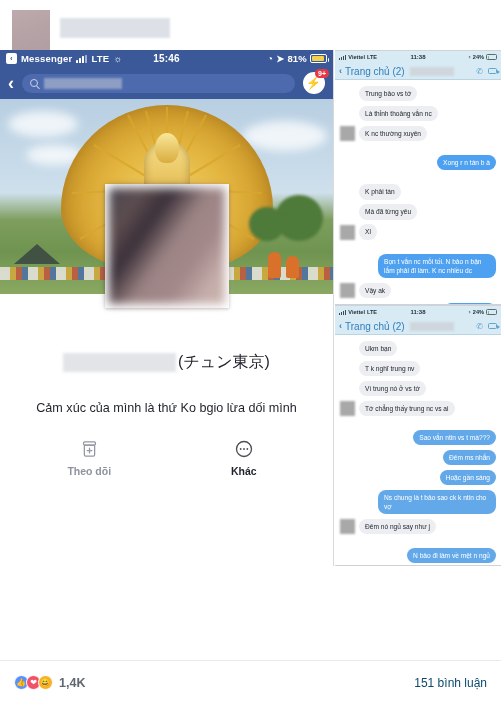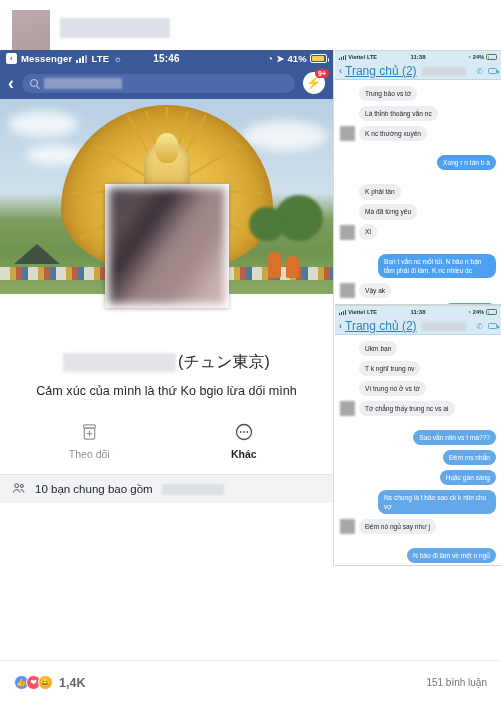--- a/index.html
+++ b/index.html
@@ -141,30 +141,30 @@
     filter: blur(5px);
   }
 
   
   .prof-name-row{
     margin-top: 58px; text-align:center;
     font-size:16px; color:#1d2129; display:flex; justify-content:center; align-items:center; gap:2px;
   }
   .prof-name-redact{width:113px;height:19px;background:#e2e4e7;filter:blur(1.4px);}
   .prof-sub{
-    text-align:center;font-size:12.6px;color:#1d2129;margin-top:11px;
+    text-align:center;font-size:12.6px;color:#1d2129;margin-top:28px;
   }
   .prof-actions{
     display:flex;justify-content:space-around;align-items:flex-end;
     margin-top:22px;padding:0 12px;
   }
   .pa{display:flex;flex-direction:column;align-items:center;gap:6px;width:72px;}
   .pa .ic{height:22px;display:flex;align-items:flex-end;justify-content:center;color:#4b4f56;}
   .pa .lb{font-size:10.5px;font-weight:bold;color:#1d2129;}
-  .pa.dim .lb{color:#8d949e;font-weight:normal;}
+  .pa.dim .lb{color:#8d949e;font-weight:bold;}
   .pa.dim .ic{color:#9197a3;}
   .mutual{
     margin-top:14px;border-top:1px solid #e3e5e9;background:#f2f3f5;
     padding:7px 12px; display:flex;align-items:center;gap:9px;
     font-size:11.5px;color:#1d2129;
   }
   .mutual .mr{display:inline-block;width:62px;height:11px;background:#dcdfe4;filter:blur(1.2px);vertical-align:-1px;}
 
   
   .right-col{position:absolute;left:335px;top:0;width:166px;height:516px;background:#fff;}
@@ -181,21 +181,21 @@
   .bars2 i:nth-child(3){height:4px;}.bars2 i:nth-child(4){height:5px;}
   .st2-time{position:absolute;left:0;right:0;text-align:center;font-size:6px;font-weight:bold;}
   .st2-right{margin-left:auto;display:flex;align-items:center;gap:2px;}
   .battery2{width:11px;height:6px;border:.8px solid #5b6b73;border-radius:1.5px;padding:.5px;}
   .battery2 i{display:block;height:100%;width:24%;background:#7cc47c;}
   .chat-head{
     height:17px;background:#d8eaf4;display:flex;align-items:center;padding:0 4px;gap:3px;
     border-bottom:1px solid #b9d4e2;
   }
   .ch-back{color:#2f7fbf;font-size:9px;font-weight:bold;}
-  .ch-title{color:#2f7fbf;font-size:12px;text-decoration:underline;}
+  .ch-title{color:#2f7fbf;font-size:10px;}
   .ch-name-redact{width:44px;height:9px;background:#cfd6dd;filter:blur(1.2px);margin-left:2px;}
   .ch-icons{margin-left:auto;display:flex;gap:5px;align-items:center;color:#5fa6d0;font-size:8px;}
   .vid-ic{width:9px;height:6px;border:1px solid #5fa6d0;border-radius:1.5px;position:relative;}
   .vid-ic::after{content:"";position:absolute;right:-3.5px;top:.5px;border-style:solid;border-width:2px 0 2px 3px;border-color:transparent transparent transparent #5fa6d0;}
   .msgs{padding:6px 5px 4px 5px;display:flex;flex-direction:column;gap:4.5px;position:relative;}
   .row{display:flex;align-items:flex-end;gap:4px;}
   .row.me{justify-content:flex-end;}
   .thumb{width:15px;height:15px;background:#a8a8a8;filter:blur(1px);flex:0 0 auto;}
   .thumb.hidden{visibility:hidden;}
   .bub{
@@ -216,21 +216,21 @@
   .rstack{display:flex;}
   .rstack span{
     width:15px;height:15px;border-radius:50%;display:flex;align-items:center;justify-content:center;
     font-size:8px;color:#fff;border:1.2px solid #fff;margin-left:-3px;
   }
   .rstack span:first-child{margin-left:0;}
   .r-like{background:#5890ff;}
   .r-love{background:#f25268;}
   .r-haha{background:#f7b125;color:#7a4a00;font-size:9px;}
   .rcount{font-size:12.5px;color:#616770;font-weight:bold;}
-  .ccount{margin-left:auto;font-size:10px;color:#737373;}
+  .ccount{margin-left:auto;font-size:12px;color:#0c4a6e;}
 </style>
 </head>
 <body>
 
 <div class="page">
 
   <div class="post-head">
     <div class="avatar-blur"></div>
     <div class="name-redact"></div>
   </div>
@@ -248,21 +248,21 @@
             <i></i>
             <i></i>
             <i></i>
           </span>
         <span>LTE</span>
         <span>☼</span>
         <span class="st-time">15:46</span>
         <span class="st-right">
           <span>◔</span>
           <span>➤</span>
-          <span>41%</span>
+          <span>81%</span>
           <span class="battery">
               <i></i>
             </span>
         </span>
       </div>
 
       <div class="fb-nav">
         <span class="chev-back">‹</span>
         <div class="searchbar">
           <span class="srch-glyph"></span>
@@ -334,32 +334,20 @@
               <circle cx="12" cy="12" r="9"></circle>
               <circle cx="8" cy="12" r="1.1" fill="#4b4f56" stroke="none"></circle>
               <circle cx="12" cy="12" r="1.1" fill="#4b4f56" stroke="none"></circle>
               <circle cx="16" cy="12" r="1.1" fill="#4b4f56" stroke="none"></circle>
             </svg>
           </span>
           <span class="lb">Khác</span>
         </div>
       </div>
 
-      <div class="mutual">
-        <span>
-          <svg width="14" height="12" viewBox="0 0 24 20" fill="none" stroke="#4b4f56" stroke-width="1.7">
-            <circle cx="8" cy="6" r="3.3"></circle>
-              <path d="M2.5 18c0-3 2.5-5.2 5.5-5.2s5.5 2.2 5.5 5.2"></path>
-            <circle cx="17" cy="6.5" r="2.6"></circle>
-              <path d="M15 12.9c3 0 5.3 2 5.3 5"></path>
-          </svg>
-        </span>
-        <span>10 bạn chung bao gồm</span>
-        <span class="mr"></span>
-      </div>
     </div>
 
     <div class="right-col">
 
       <div class="chat top">
         <div class="ios-status2">
           <span class="bars2">
               <i></i>
               <i></i>
               <i></i>

